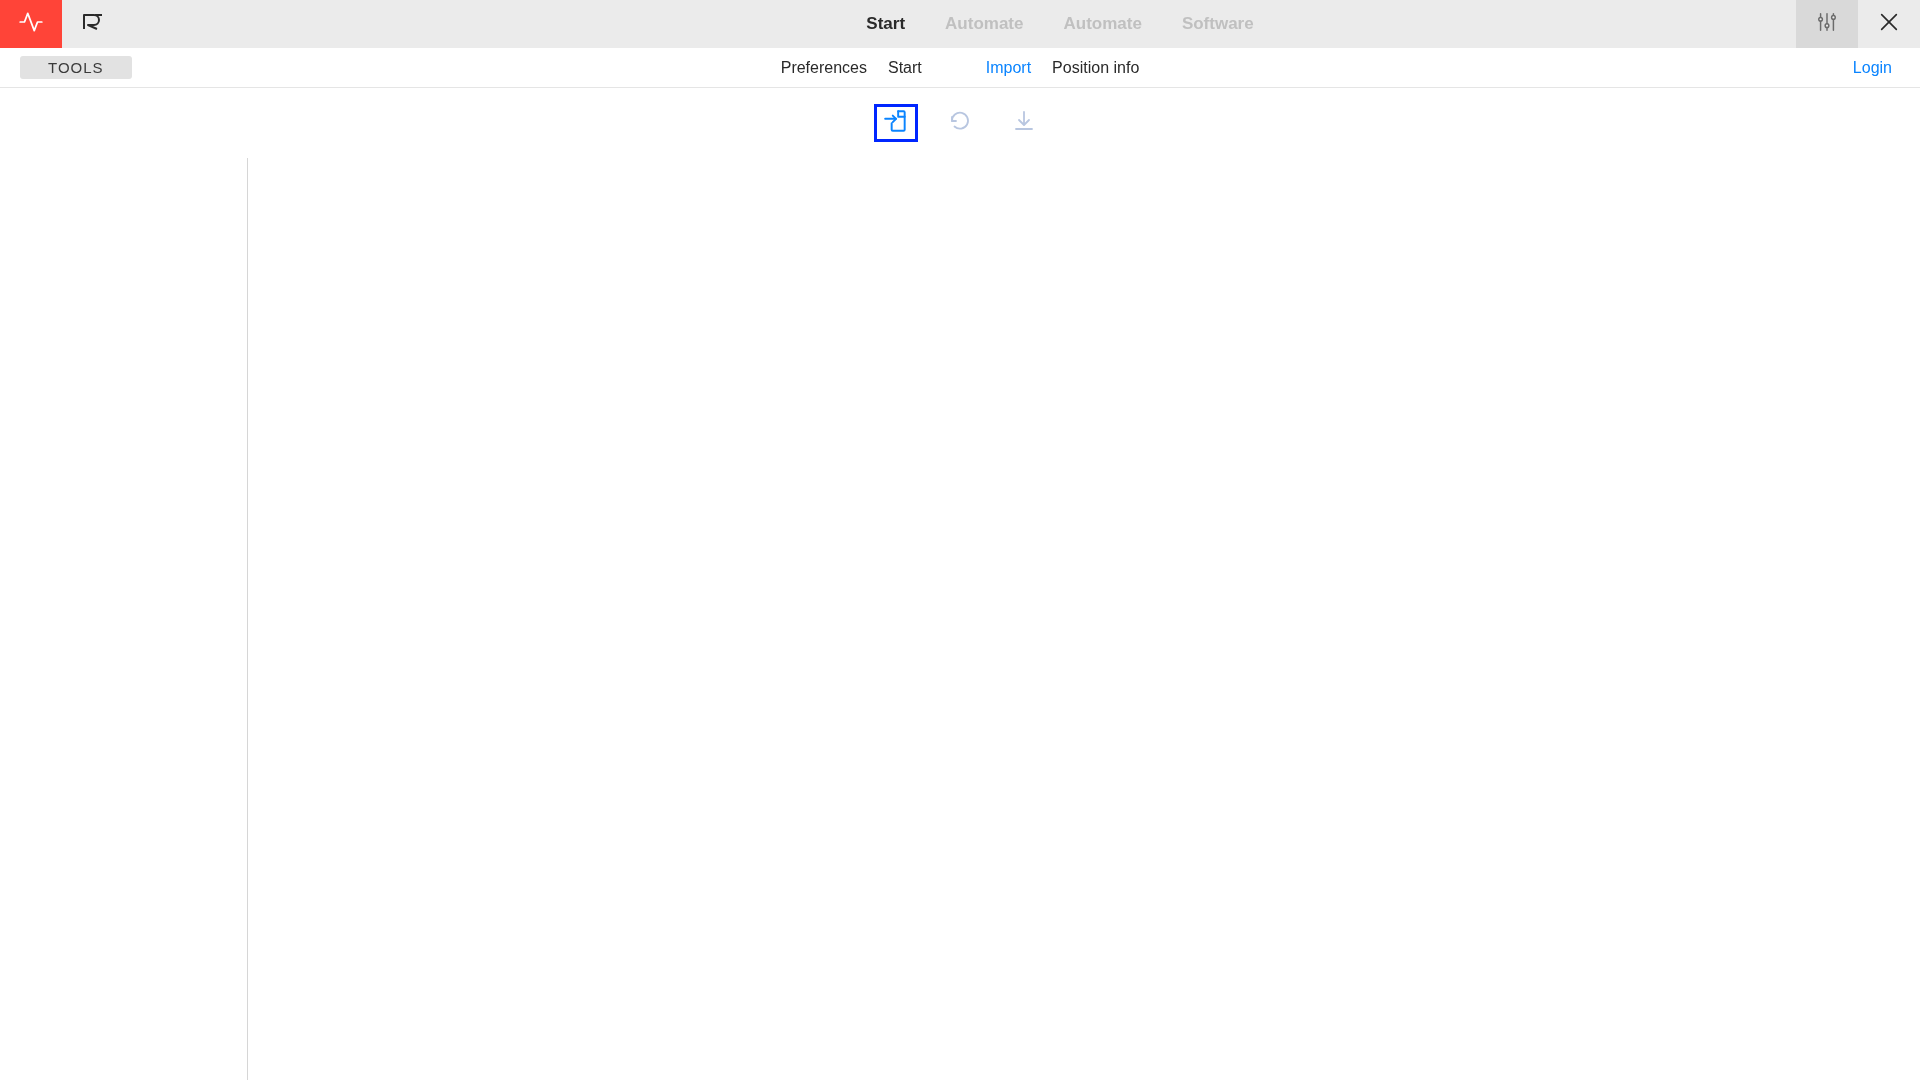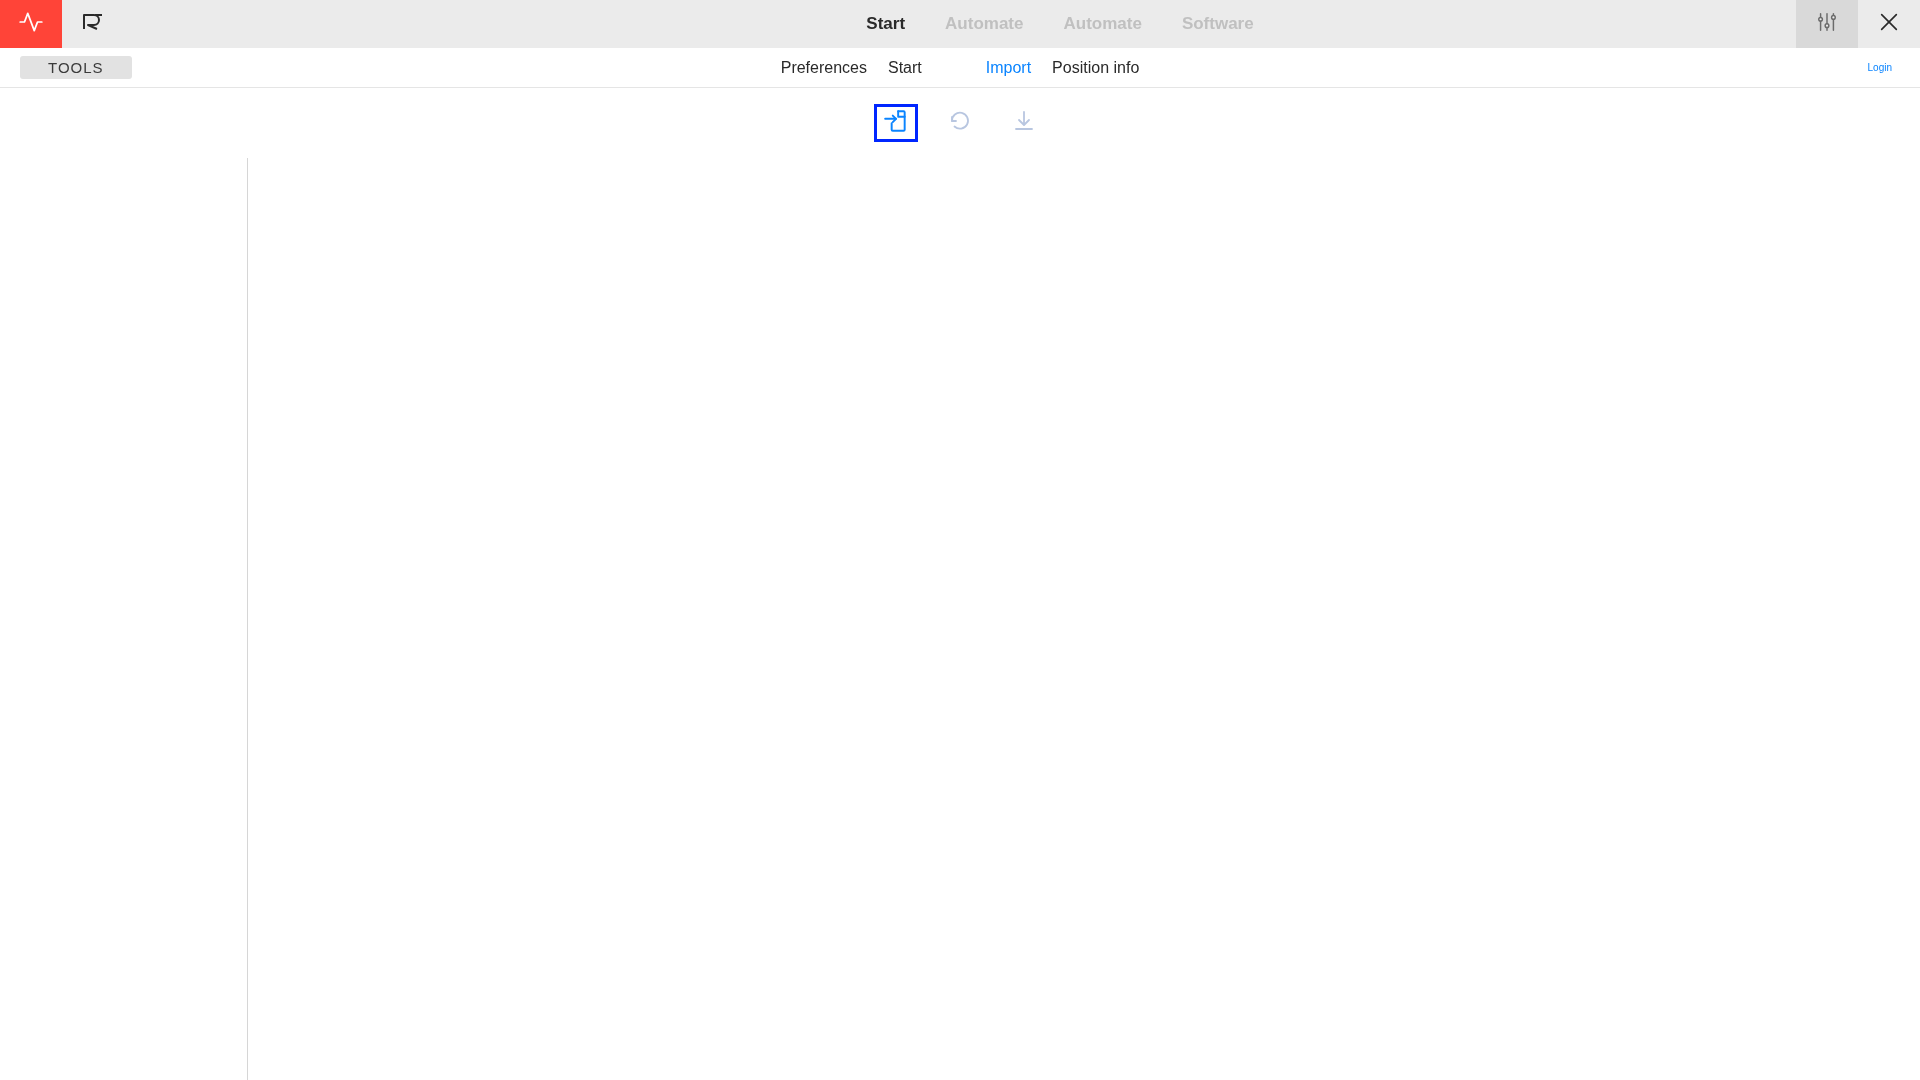--- a/index.html
+++ b/index.html
@@ -77,21 +77,21 @@
   }
   .subnav-item {
     font-size: 16px;
     color: #2a2a2a;
     cursor: pointer;
   }
   .subnav-item.active { color: #0a84ff; margin-left: 43px; }
   .login-link {
     margin-left: auto;
     margin-right: 28px;
-    font-size: 10px;
+    font-size: 16px;
     color: #0a84ff;
     cursor: pointer;
   }
 
   
   .action-row {
     width: 100%;
     height: 70px;
     display: flex;
     align-items: center;

